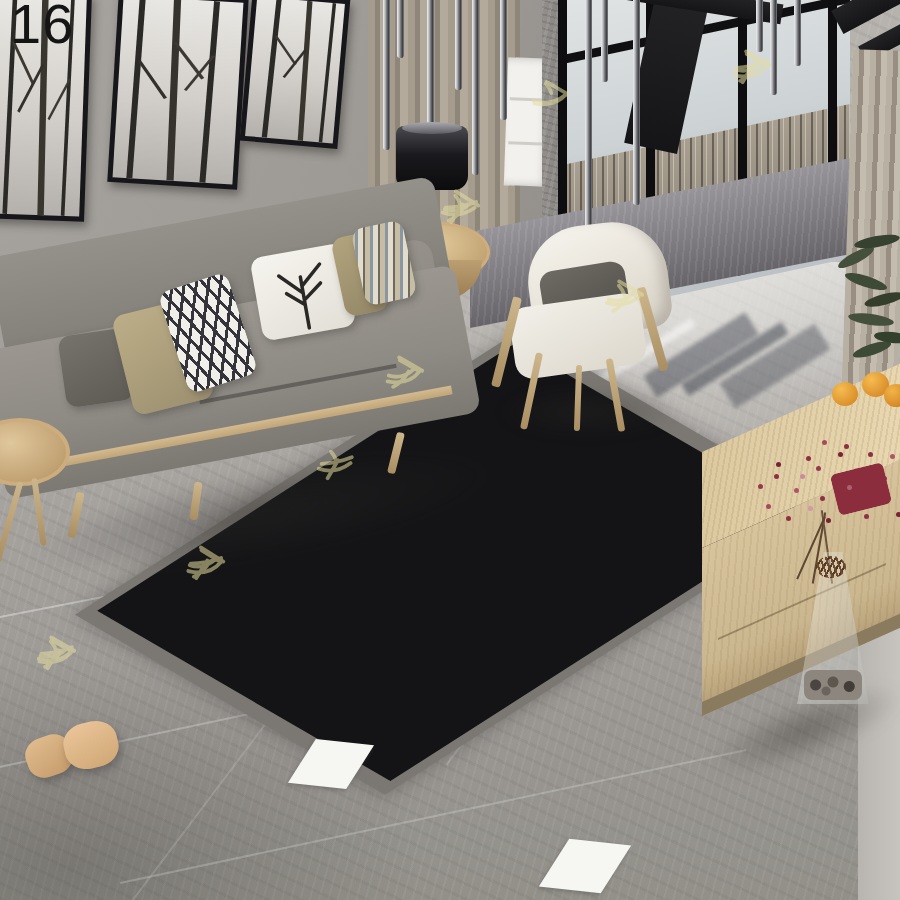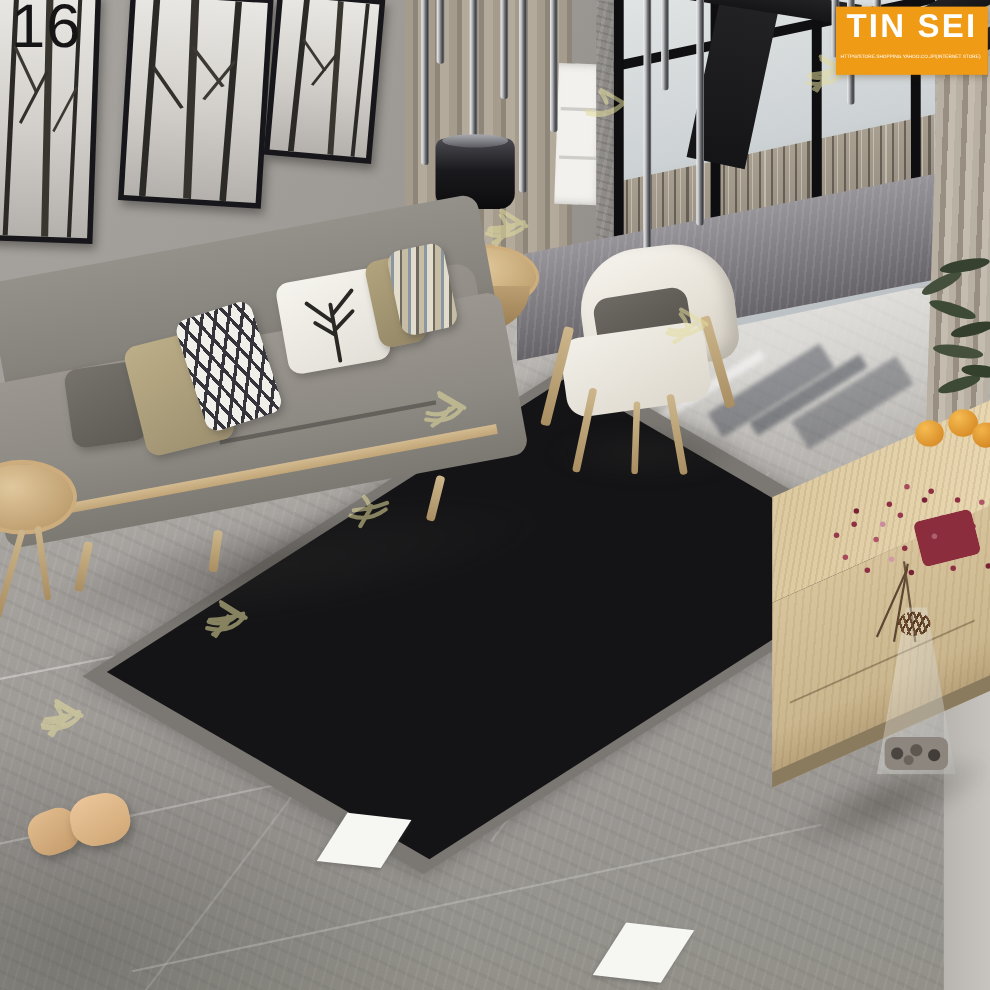--- a/index.html
+++ b/index.html
@@ -437,18 +437,14 @@
     <svg width="38" height="38" viewBox="0 0 40 40">
         <path d="M6 8 H34 M26 8 C24 20 16 28 6 30 M22 16 C22 26 20 32 16 38" stroke="#e4dd9e" stroke-width="4" fill="none" stroke-linecap="round"></path>
       </svg>
     <svg width="38" height="38" viewBox="0 0 40 40">
         <path d="M8 12 C12 13 15 15 18 18 M6 34 C16 32 26 26 32 12" stroke="#e4dd9e" stroke-width="4" fill="none" stroke-linecap="round"></path>
       </svg>
   </div>
 
   <div class="corner-label">16</div>
 
-  <div class="badge">
-    <div class="badge-title">TIN SEI</div>
-    <div class="badge-sub">HTTPS//STORE.SHOPPING.YAHOO.CO.JP/(INTERNET STORE)</div>
-  </div>
 
 </div>
 
 </body></html>

